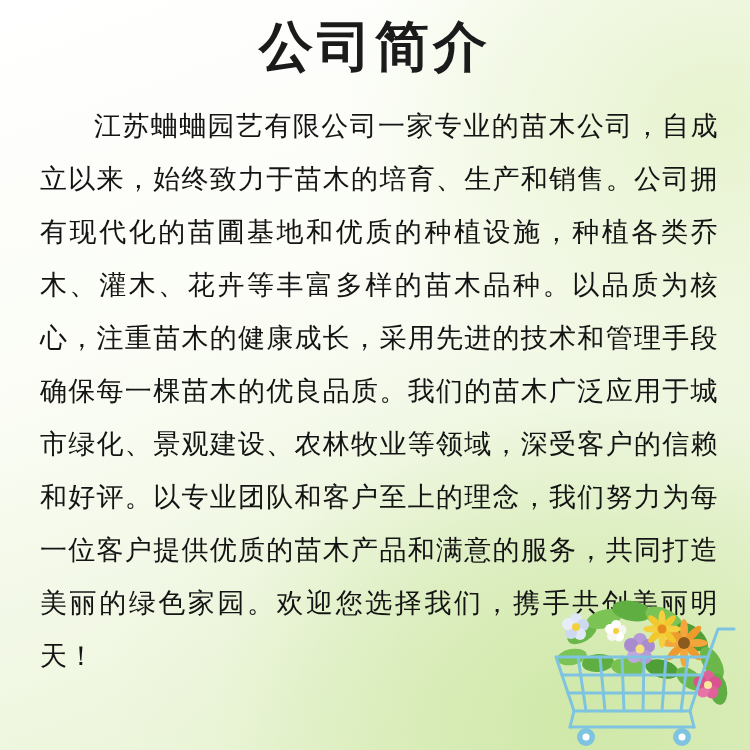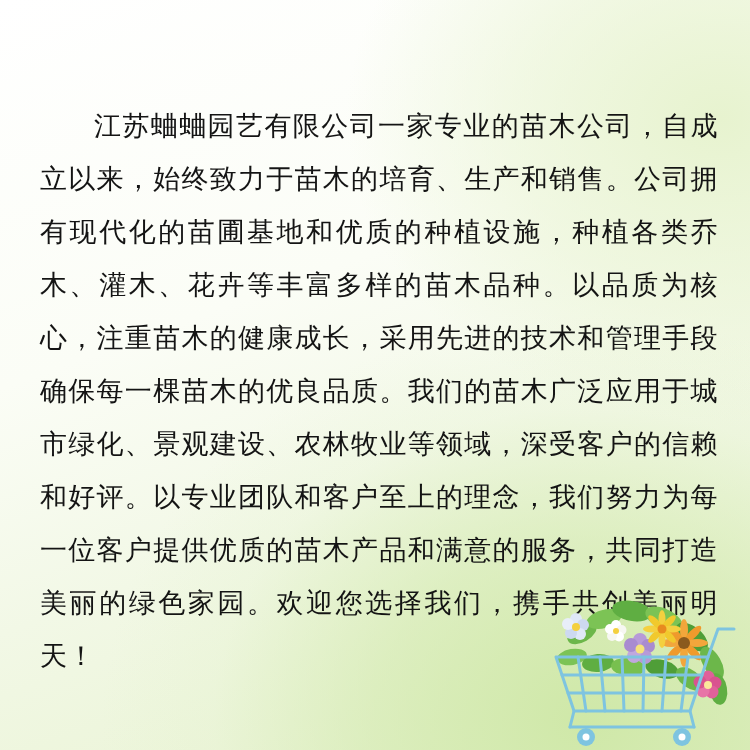--- a/index.html
+++ b/index.html
@@ -55,20 +55,21 @@
     bottom: 4px;
     width: 230px;
     height: 175px;
   }
 </style>
 </head>
 <body>
 
 <div id="page">
 
+  <div id="title">公司简介</div>
 
   <div id="body-text">江苏蛐蛐园艺有限公司一家专业的苗木公司，自成立以来，始终致力于苗木的培育、生产和销售。公司拥有现代化的苗圃基地和优质的种植设施，种植各类乔木、灌木、花卉等丰富多样的苗木品种。以品质为核心，注重苗木的健康成长，采用先进的技术和管理手段确保每一棵苗木的优良品质。我们的苗木广泛应用于城市绿化、景观建设、农林牧业等领域，深受客户的信赖和好评。以专业团队和客户至上的理念，我们努力为每一位客户提供优质的苗木产品和满意的服务，共同打造美丽的绿色家园。欢迎您选择我们，携手共创美丽明天！</div>
 
   <div id="cart-art">
     <svg viewBox="0 0 230 175" width="230" height="175" xmlns="http://www.w3.org/2000/svg">
 
       <g>
         <ellipse cx="70" cy="62" rx="16" ry="9" fill="#6cb74a" transform="rotate(-30 70 62)"></ellipse>
         <ellipse cx="92" cy="48" rx="18" ry="9" fill="#7cc355" transform="rotate(-15 92 48)"></ellipse>
         <ellipse cx="120" cy="40" rx="20" ry="10" fill="#5fae42" transform="rotate(10 120 40)"></ellipse>

